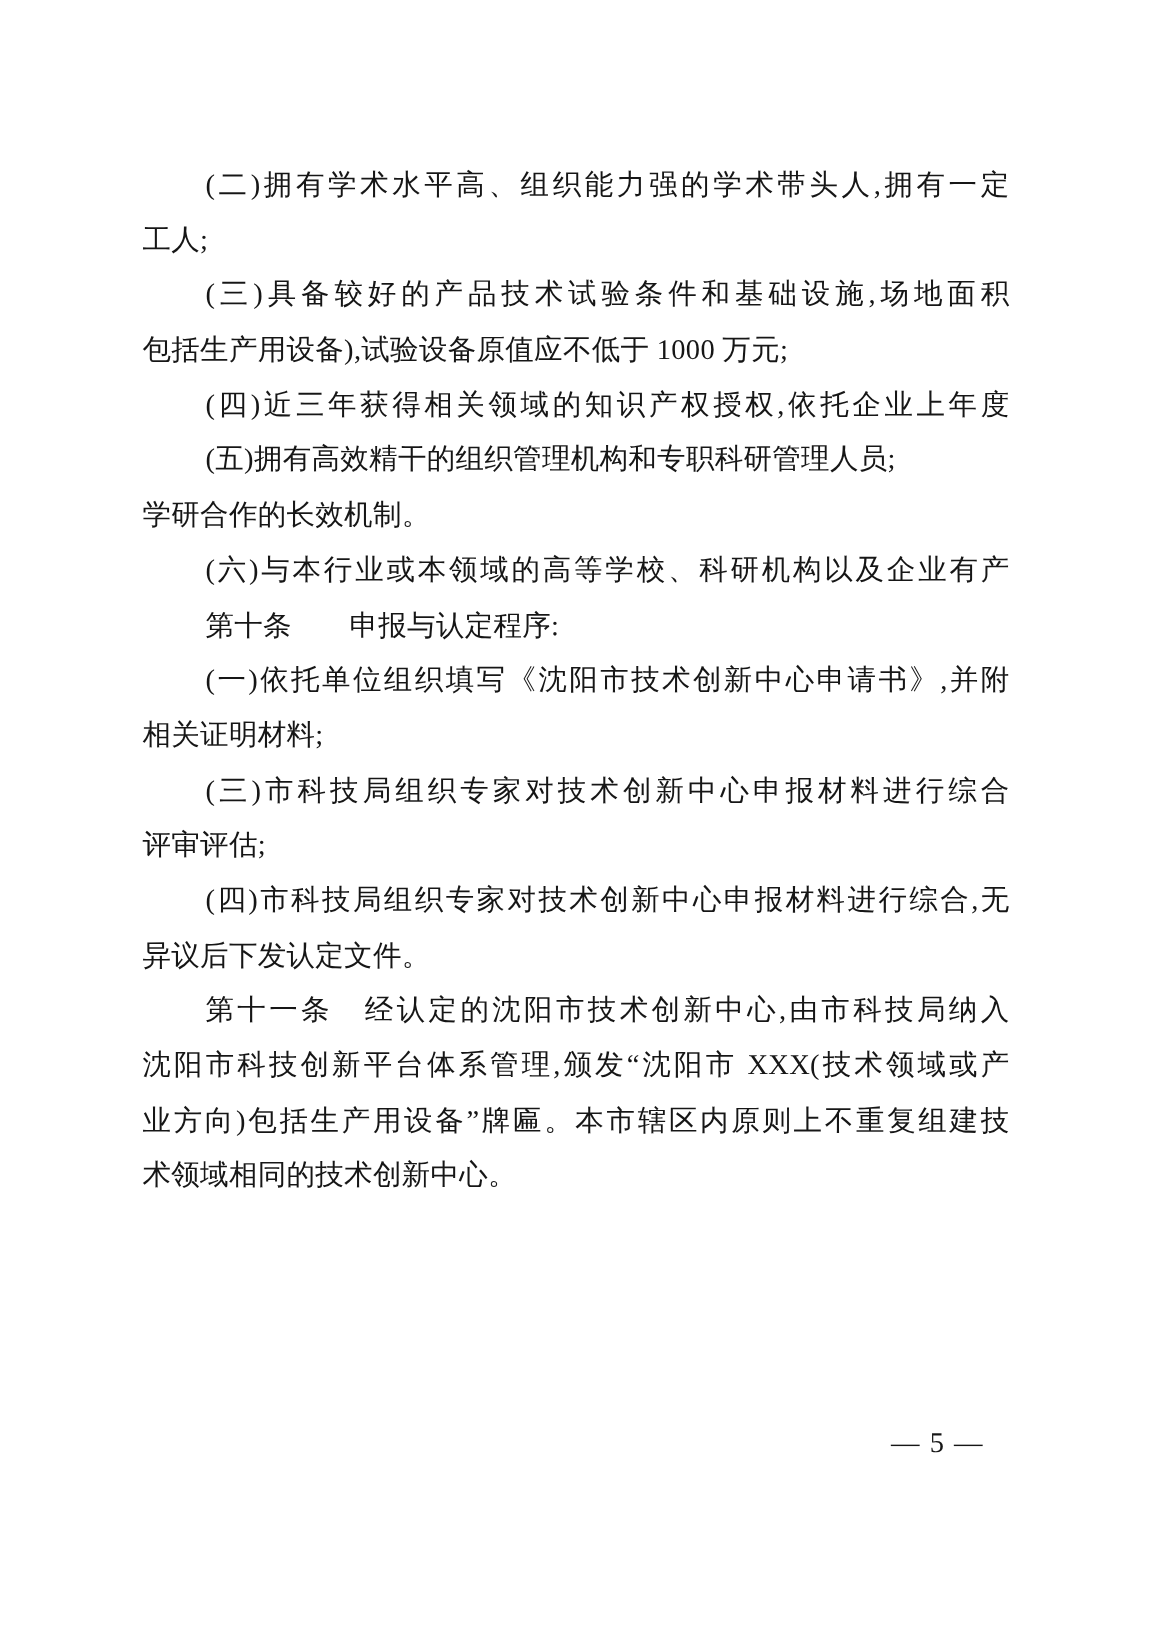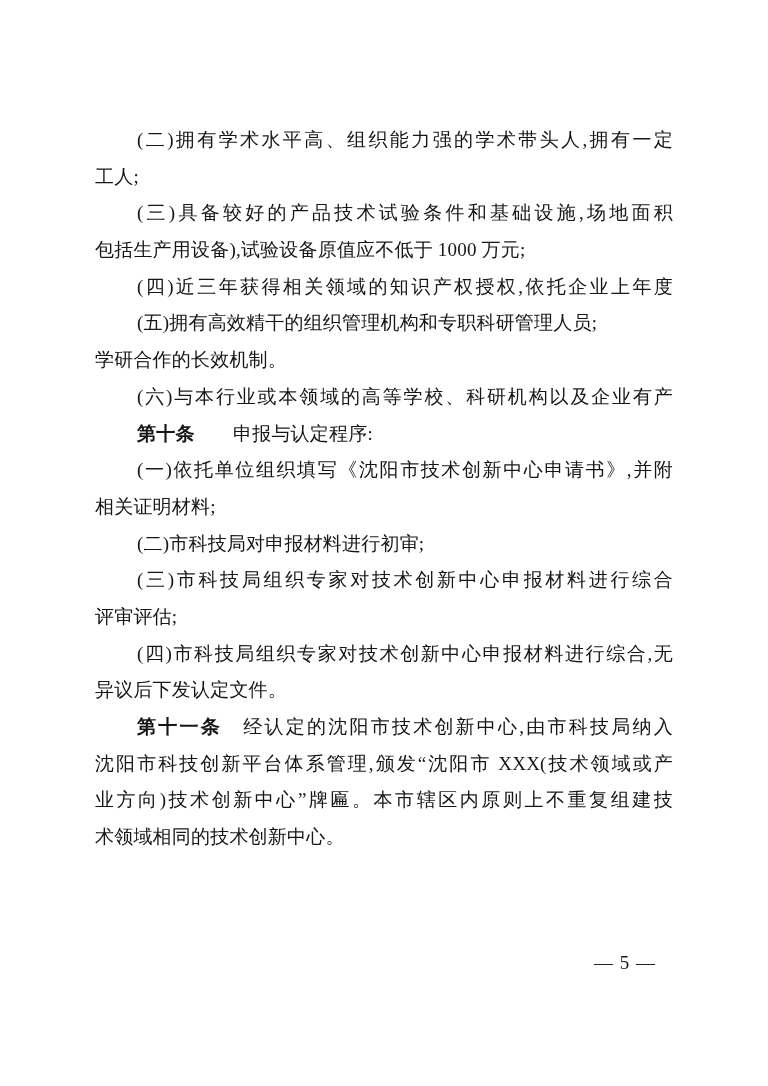--- a/index.html
+++ b/index.html
@@ -14,39 +14,38 @@
     background: #ffffff;
     color: #161616;
     font-family: "Liberation Serif", "DejaVu Serif", serif;
     overflow: hidden;
   }
   .content {
     position: absolute;
     left: 95px;
     top: 106px;
     width: 578px;
-    margin-top: 16px;
   }
   .line {
     height: 36.7px;
     line-height: 36.7px;
     font-size: 19px;
     white-space: normal;
     letter-spacing: 0.2px;
   }
   .indent {
     text-indent: 42px;
   }
   .justify {
     text-align: justify;
     text-align-last: justify;
     text-justify: inter-character;
   }
   .term {
-    font-weight: 700;
+    font-weight: 400;
   }
   .footer {
     position: absolute;
     top: 948px;
     right: 112px;
     font-size: 19px;
     line-height: 30px;
     letter-spacing: 1px;
     color: #161616;
   }
@@ -60,24 +59,23 @@
     <div class="line">工人;</div>
     <div class="line indent justify">(三)具备较好的产品技术试验条件和基础设施,场地面积</div>
     <div class="line">包括生产用设备),试验设备原值应不低于 1000 万元;</div>
     <div class="line indent justify">(四)近三年获得相关领域的知识产权授权,依托企业上年度</div>
     <div class="line indent">(五)拥有高效精干的组织管理机构和专职科研管理人员;</div>
     <div class="line">学研合作的长效机制。</div>
     <div class="line indent justify">(六)与本行业或本领域的高等学校、科研机构以及企业有产</div>
     <div class="line indent"><span class="term">第十条</span><span>　　申报与认定程序:</span></div>
     <div class="line indent justify">(一)依托单位组织填写《沈阳市技术创新中心申请书》,并附</div>
     <div class="line">相关证明材料;</div>
-    <div class="line indent">(二)市科技局对申报材料进行初审;</div>
     <div class="line indent justify">(三)市科技局组织专家对技术创新中心申报材料进行综合</div>
     <div class="line">评审评估;</div>
     <div class="line indent justify">(四)市科技局组织专家对技术创新中心申报材料进行综合,无</div>
     <div class="line">异议后下发认定文件。</div>
     <div class="line indent justify"><span class="term">第十一条</span><span>　经认定的沈阳市技术创新中心,由市科技局纳入</span></div>
     <div class="line justify">沈阳市科技创新平台体系管理,颁发“沈阳市 XXX(技术领域或产</div>
-    <div class="line justify">业方向)技术创新中心”牌匾。本市辖区内原则上不重复组建技</div>
+    <div class="line justify">业方向)包括生产用设备”牌匾。本市辖区内原则上不重复组建技</div>
     <div class="line">术领域相同的技术创新中心。</div>
   </div>
   <div class="footer">— 5 —</div>
 </div>
 
 </body></html>

